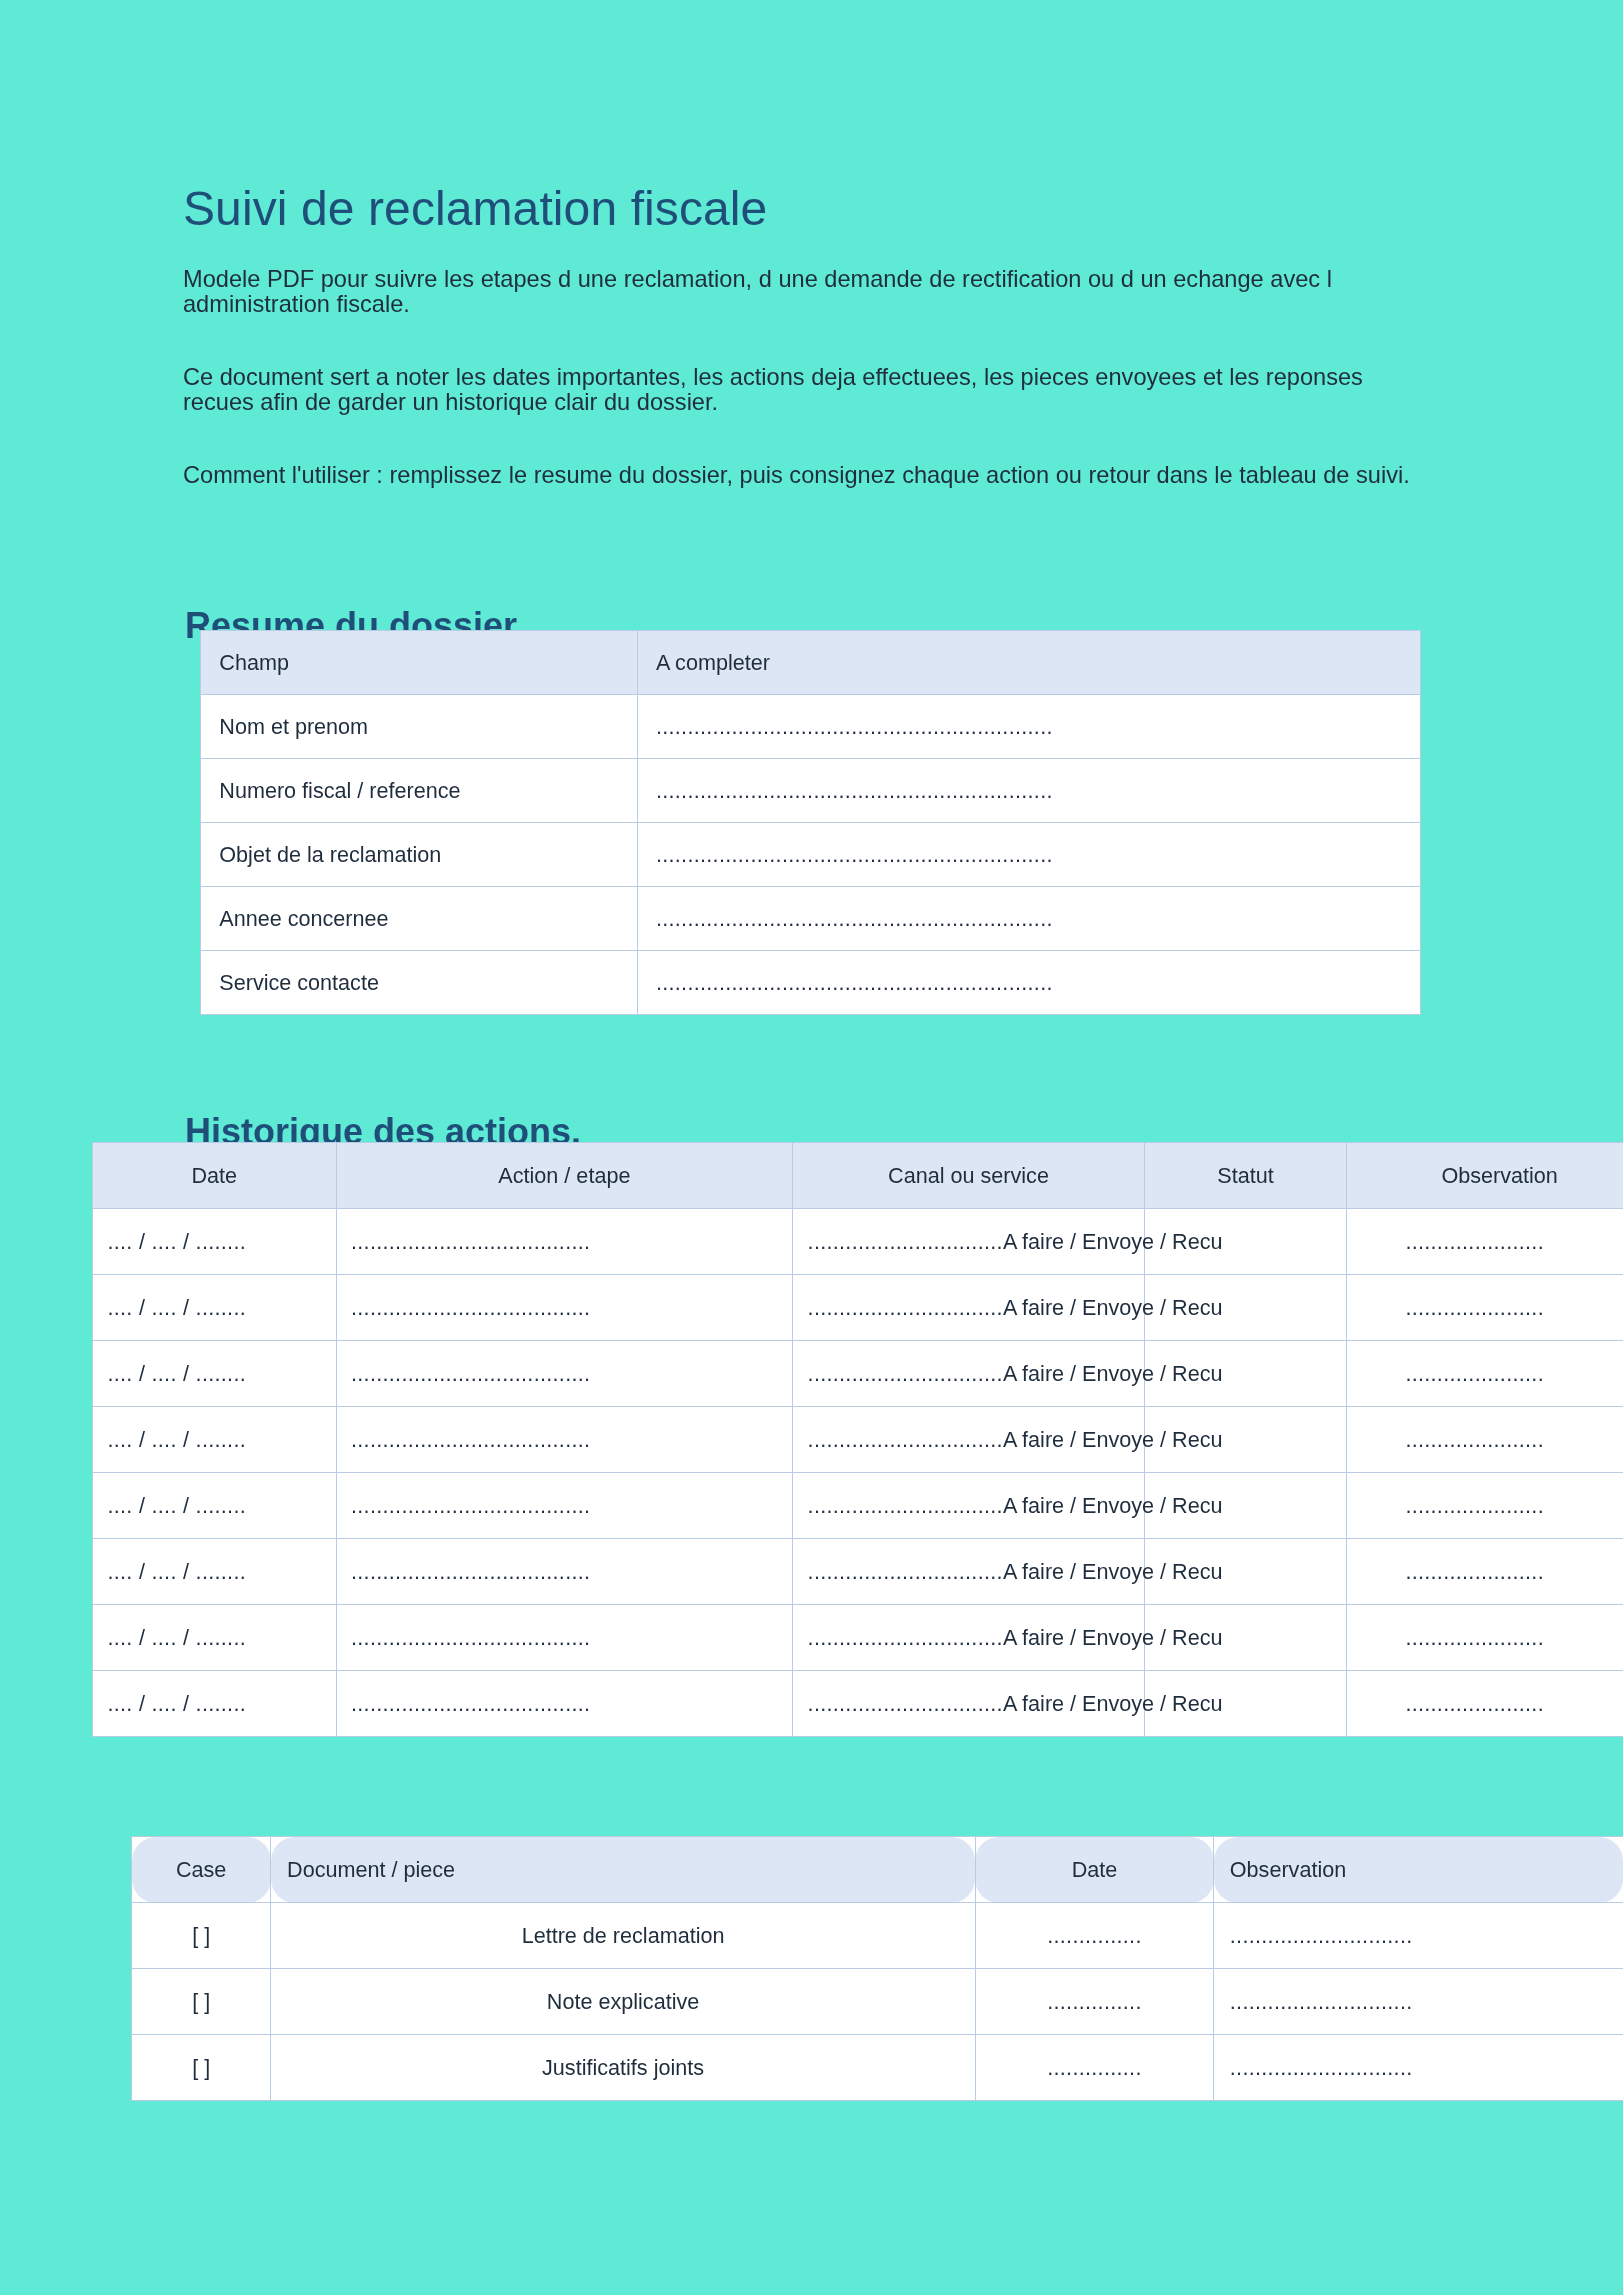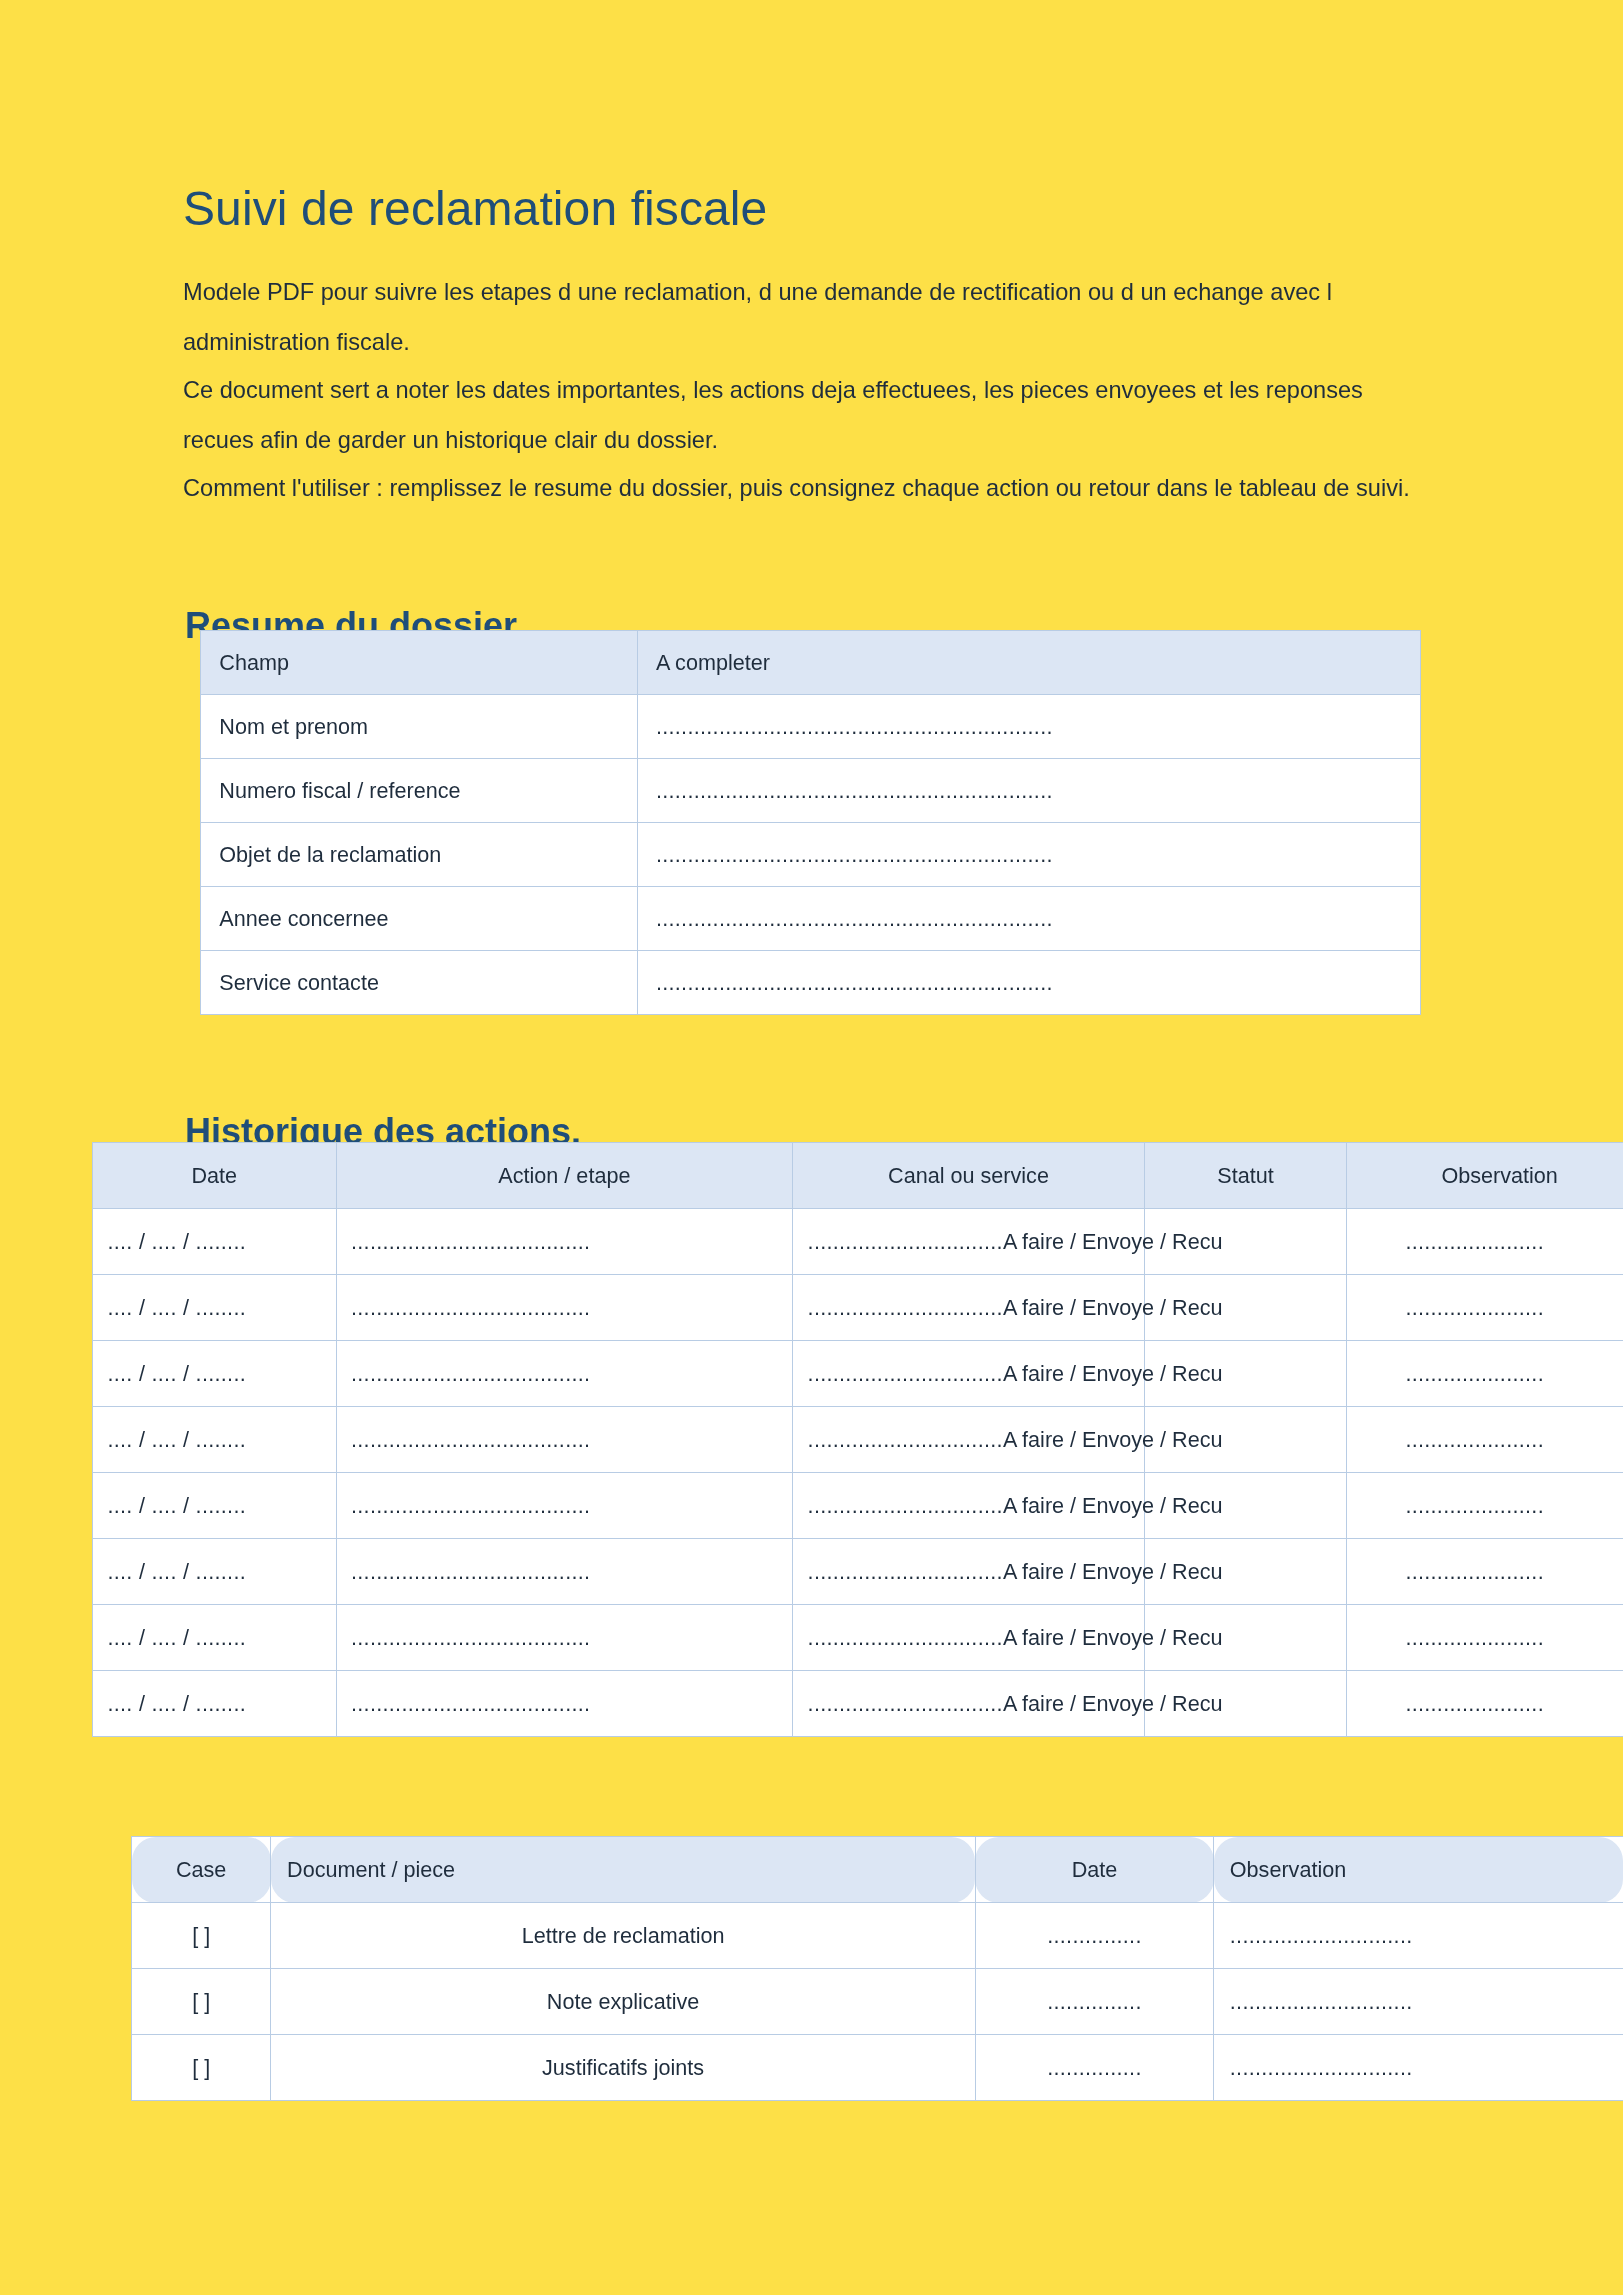--- a/index.html
+++ b/index.html
@@ -13,42 +13,42 @@
     font-family: "Liberation Sans", sans-serif;
     color: #1f2d3d;
     position: relative;
     overflow: hidden;
   }
 
   .page {
     position: relative;
     width: 1623px;
     height: 2295px;
-    background: #fde047;
+    background: #5eead4;
     box-sizing: border-box;
   }
 
   
   .doc-title {
     position: absolute;
     left: 183px;
     top: 149px;
     font-size: 48px;
     font-weight: 400;
     color: #1f4e79;
     letter-spacing: 0.1px;
     white-space: nowrap;
   }
 
   .intro {
     position: absolute;
     left: 183px;
     width: 1250px;
     font-size: 23.6px;
-    line-height: 50px;
+    line-height: 25px;
     color: #1f2d3d;
   }
   .intro-1 { top: 243px; }
   .intro-2 { top: 341px; }
   .intro-3 { top: 439px; }
 
   
   .section-heading {
     position: absolute;
     font-size: 36px;

